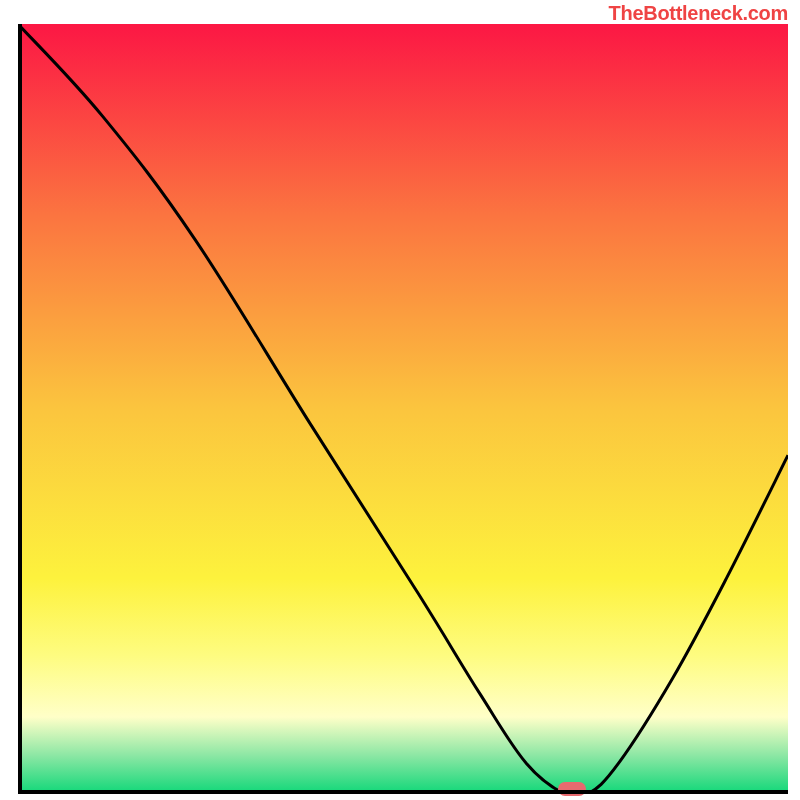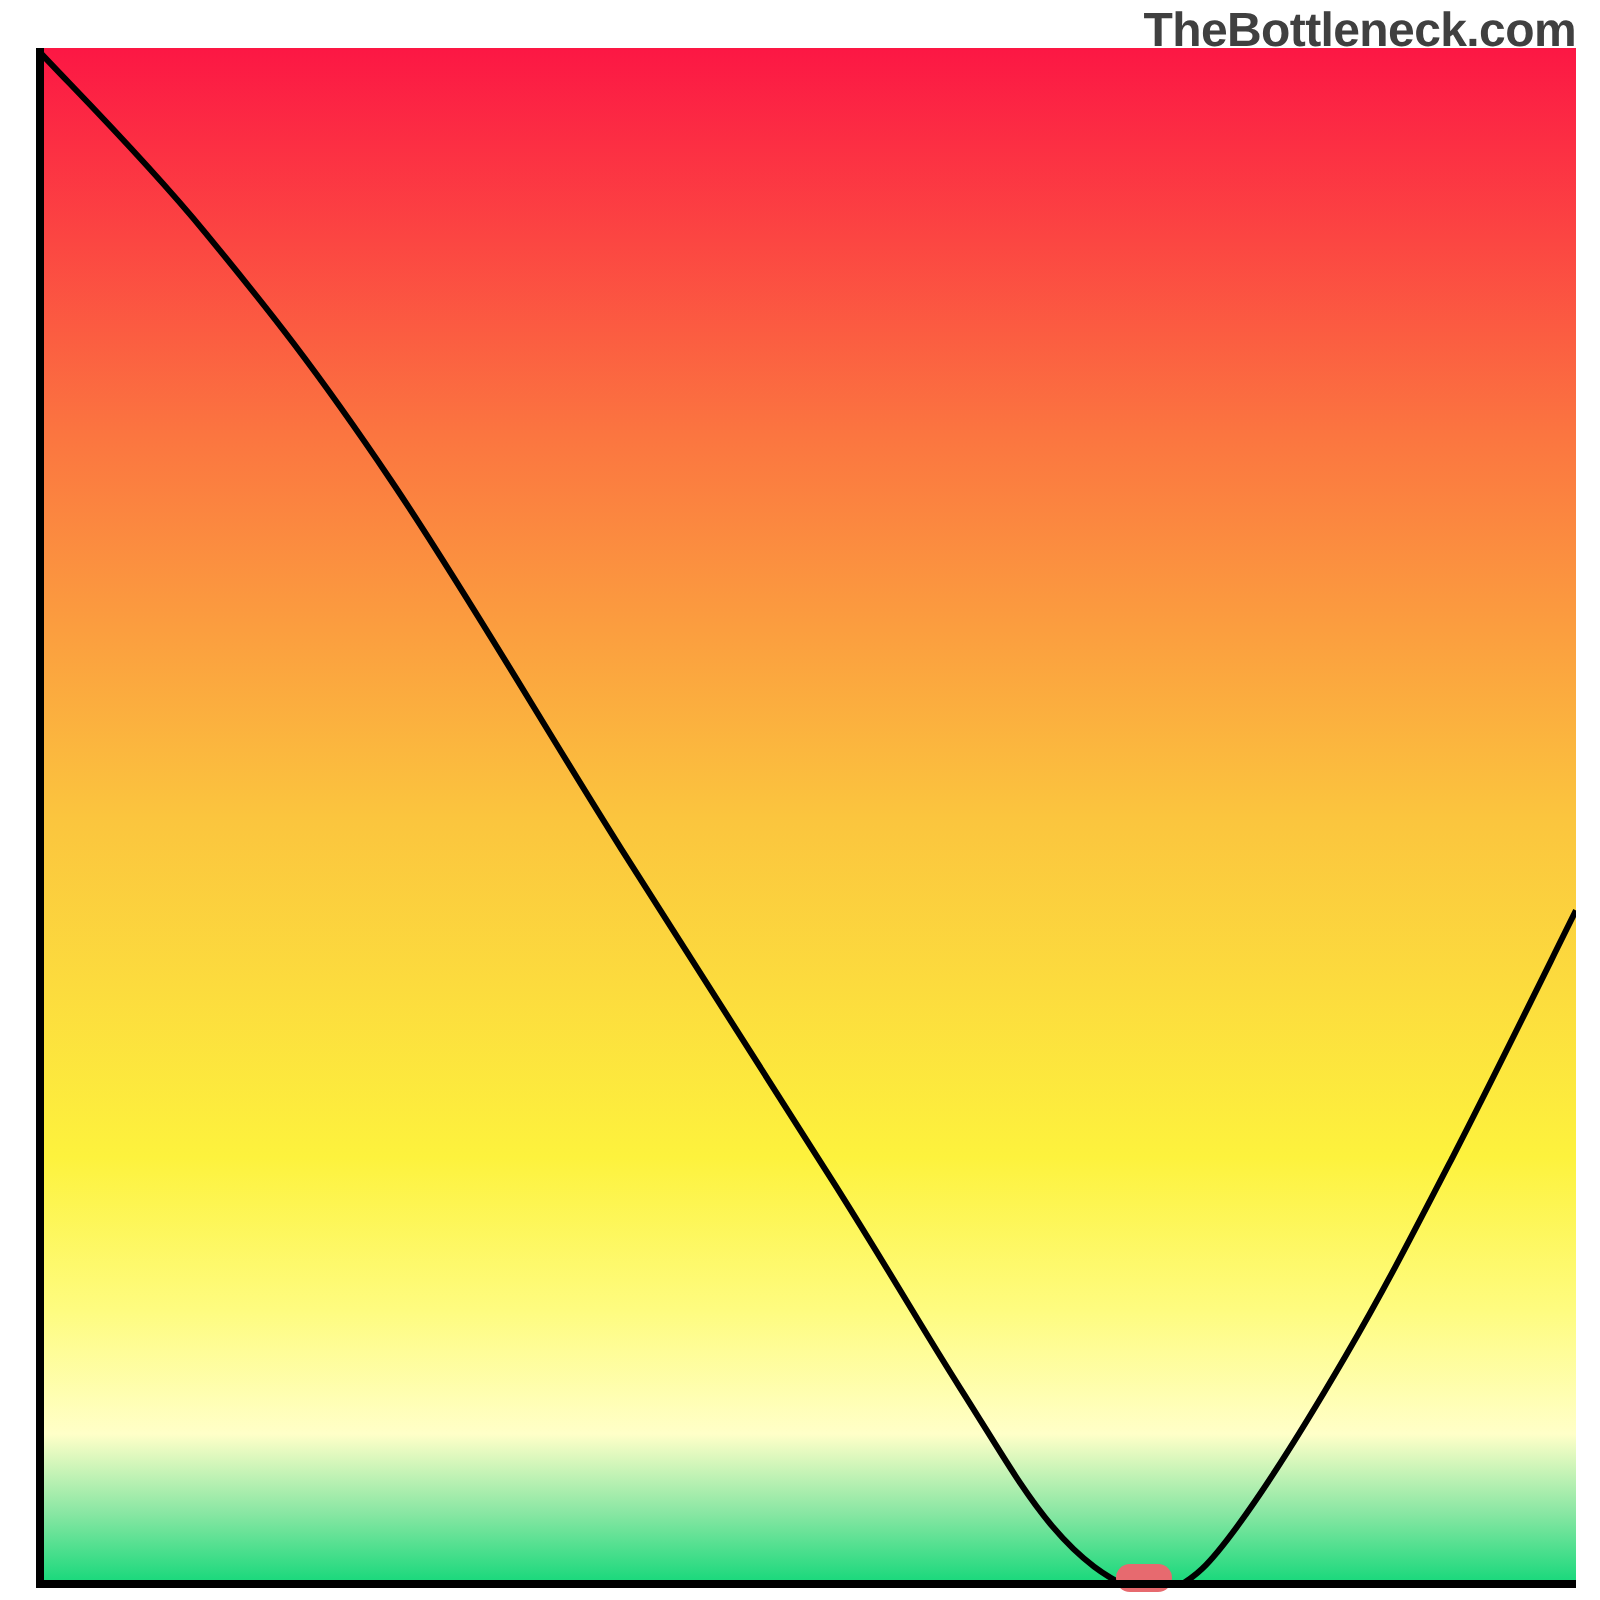--- a/index.html
+++ b/index.html
@@ -7,23 +7,23 @@
     width: 800px;
     height: 800px;
     background: #ffffff;
     font-family: Arial, sans-serif;
     position: relative;
   }
   .watermark {
     position: absolute;
     top: 2px;
     right: 12px;
-    font-size: 24px;
+    font-size: 20px;
     font-weight: bold;
-    color: #404040;
+    color: #ef4444;
     letter-spacing: -0.3px;
   }
   .chart-container {
     position: absolute;
     left: 18px;
     top: 24px;
     width: 770px;
     height: 770px;
   }
   .chart-bg {

